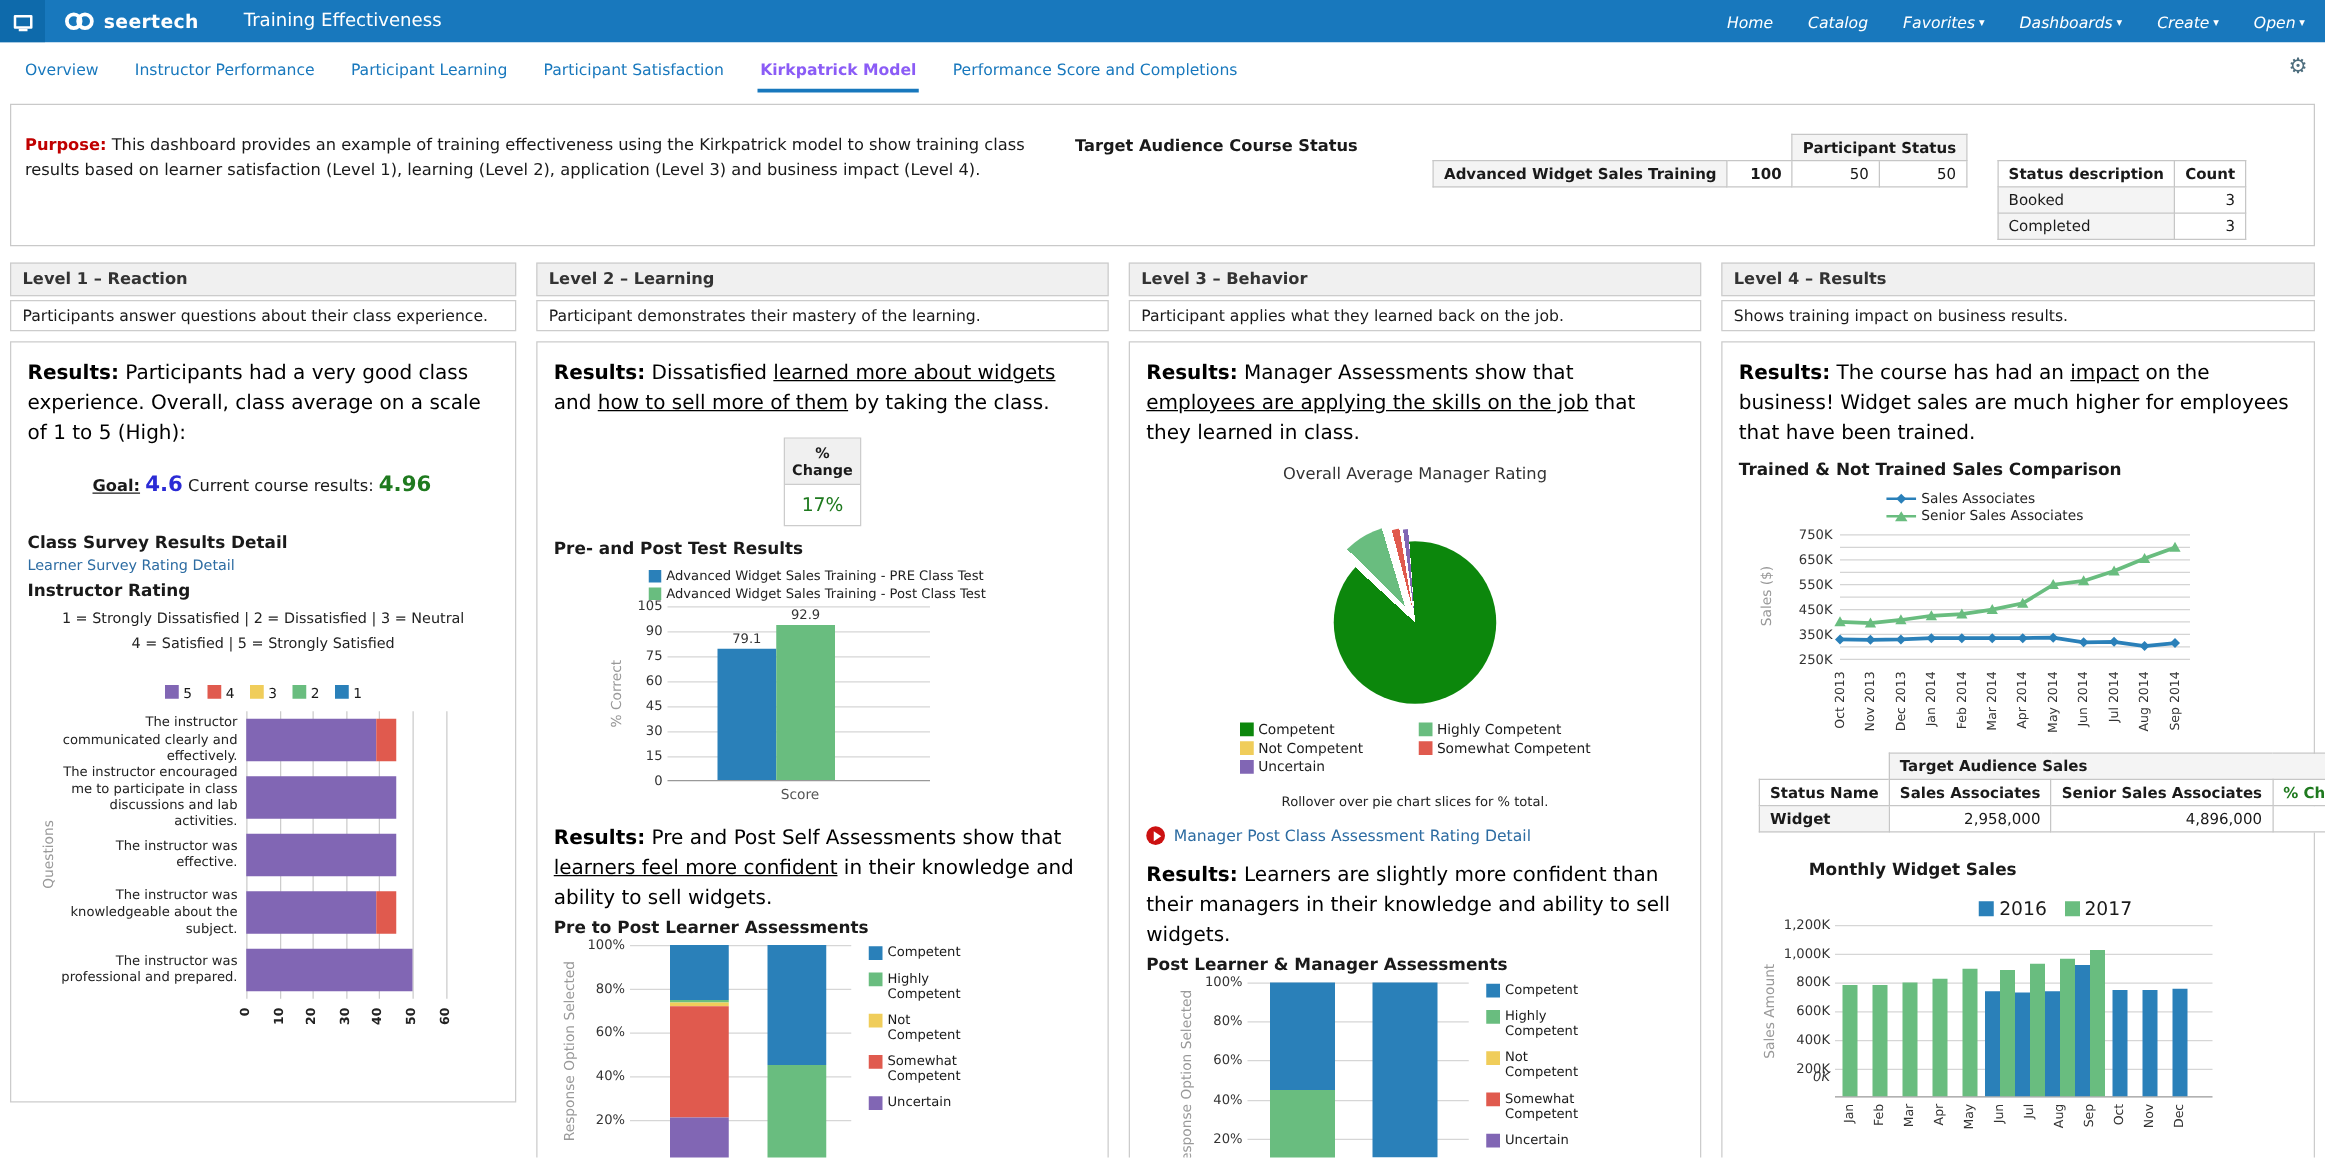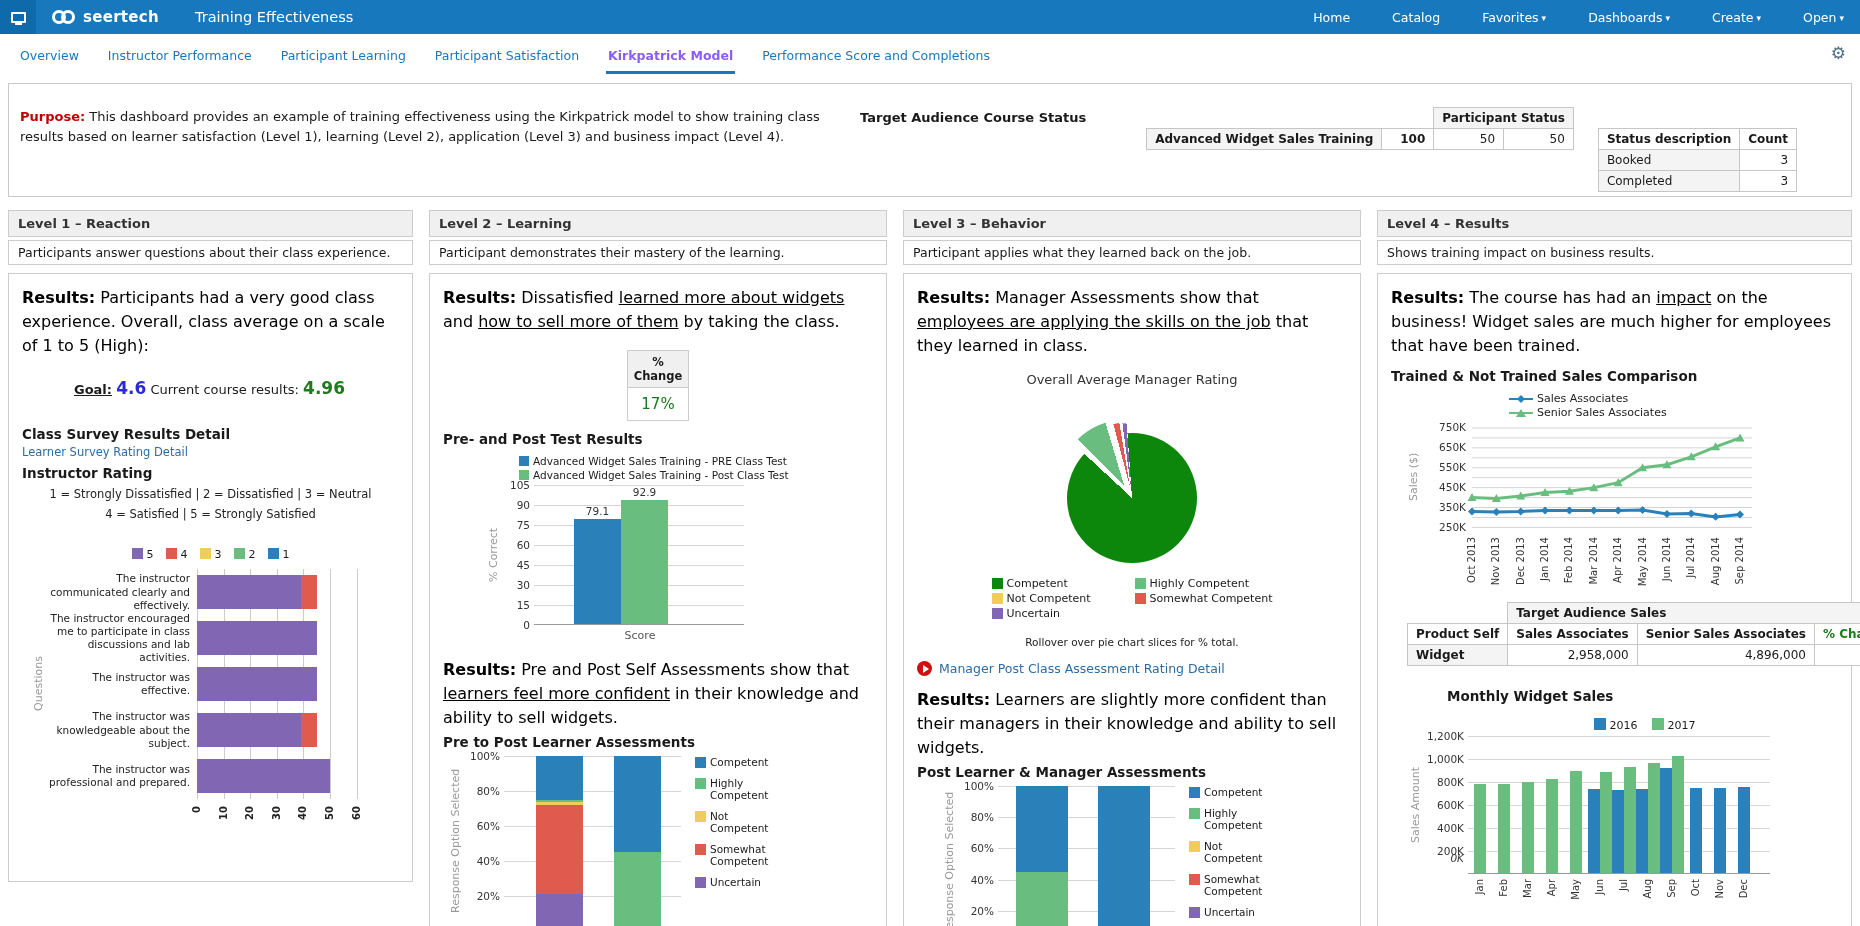--- a/index.html
+++ b/index.html
@@ -10,21 +10,21 @@
 .topbar{height:34px;background:#1878bd;display:flex;align-items:center;color:#fff;padding-right:16px;}
 .sysbtn{width:36px;height:34px;background:#0e6aab;display:flex;align-items:center;justify-content:center;flex:none;}
 .monitor{width:15px;height:11px;border:2px solid #fff;border-radius:1px;position:relative;}
 .monitor:after{content:"";position:absolute;left:2px;right:2px;bottom:-4px;height:2px;background:#fff;}
 .logo{display:flex;align-items:center;margin-left:16px;gap:8px;}
 .logo-mark{display:flex;}
 .logo-mark i{display:block;width:14px;height:14px;border:3px solid #fff;border-radius:50%;}
 .logo-mark i+i{margin-left:-5px;}
 .logo-text{font-weight:bold;font-size:15px;letter-spacing:.3px;}
 .app-title{margin-left:36px;font-size:14.5px;}
-.topnav{margin-left:auto;display:flex;gap:42px;align-items:flex-start;font-size:12.5px;}
+.topnav{margin-left:auto;display:flex;gap:28px;align-items:flex-start;font-size:12.5px;font-style:italic;}
 .topnav a{color:#fff;text-decoration:none;white-space:nowrap;}
 .topnav .caret{font-size:9px;margin-left:3px;display:inline-block;vertical-align:1px;}
 
 
 .tabbar{height:40px;display:flex;align-items:flex-end;gap:25px;padding:0 0 0 18px;position:relative;background:#fff;}
 .tab{font-size:12.5px;color:#1878bd;padding:10px 2px 8px;border-bottom:3px solid transparent;cursor:pointer;white-space:nowrap;}
 .tab.active{color:#8b5cf6;font-weight:bold;border-bottom-color:#1878bd;}
 .gear{position:absolute;right:14px;top:9px;font-size:17px;color:#4e6e7e;cursor:pointer;}
 
 
@@ -127,21 +127,21 @@
 .pct-box .pv{color:#1f7a1f;font-size:15px;padding:7px 3px;}
 
 
 .line-leg{margin:8px 0 0 118px;font-size:11px;color:#222;}
 .line-leg .item{display:flex;align-items:center;gap:4px;margin-bottom:1px;}
 .lc-wrap{display:flex;margin-left:16px;}
 .mb-wrap{display:flex;margin-left:18px;margin-top:4px;}
 .mb-axis{position:relative;width:46px;flex:none;}
 .mb-plot{position:relative;border-bottom:1px solid #999;}
 .mb-bar{position:absolute;bottom:0;}
-.mb-leg{display:flex;justify-content:center;gap:14px;font-size:11px;margin:14px 0 2px 60px;align-items:center;}
+.mb-leg{display:flex;justify-content:center;gap:14px;font-size:15px;margin:14px 0 2px 60px;align-items:center;}
 .mb-leg .sw{width:12px;height:12px;}
 h4.c4h{font-size:13.5px;margin-top:10px;}
 </style>
 </head>
 <body>
 
 <div class="topbar">
   <div class="sysbtn">
     <span class="monitor"></span>
   </div>
@@ -595,21 +595,21 @@
               <text transform="rotate(-90 323 117)" x="323" y="117" text-anchor="end" font-size="10" fill="#333">Sep 2014</text>
             </svg>
           </div>
         <table class="tbl" style="margin:14px 0 0 16px;">
           <tbody>
               <tr>
             <td class="nob"></td>
             <td class="grp" colspan="3">Target Audience Sales</td>
           </tr>
           <tr>
-            <td class="hdr">Product Self</td>
+            <td class="hdr">Status Name</td>
             <td class="hdr">Sales Associates</td>
             <td class="hdr">Senior Sales Associates</td>
             <td class="green">% Change</td>
           </tr>
           <tr>
             <td class="rowhdr">Widget</td>
             <td class="num">2,958,000</td>
             <td class="num">4,896,000</td>
             <td class="num">66</td>
           </tr>

